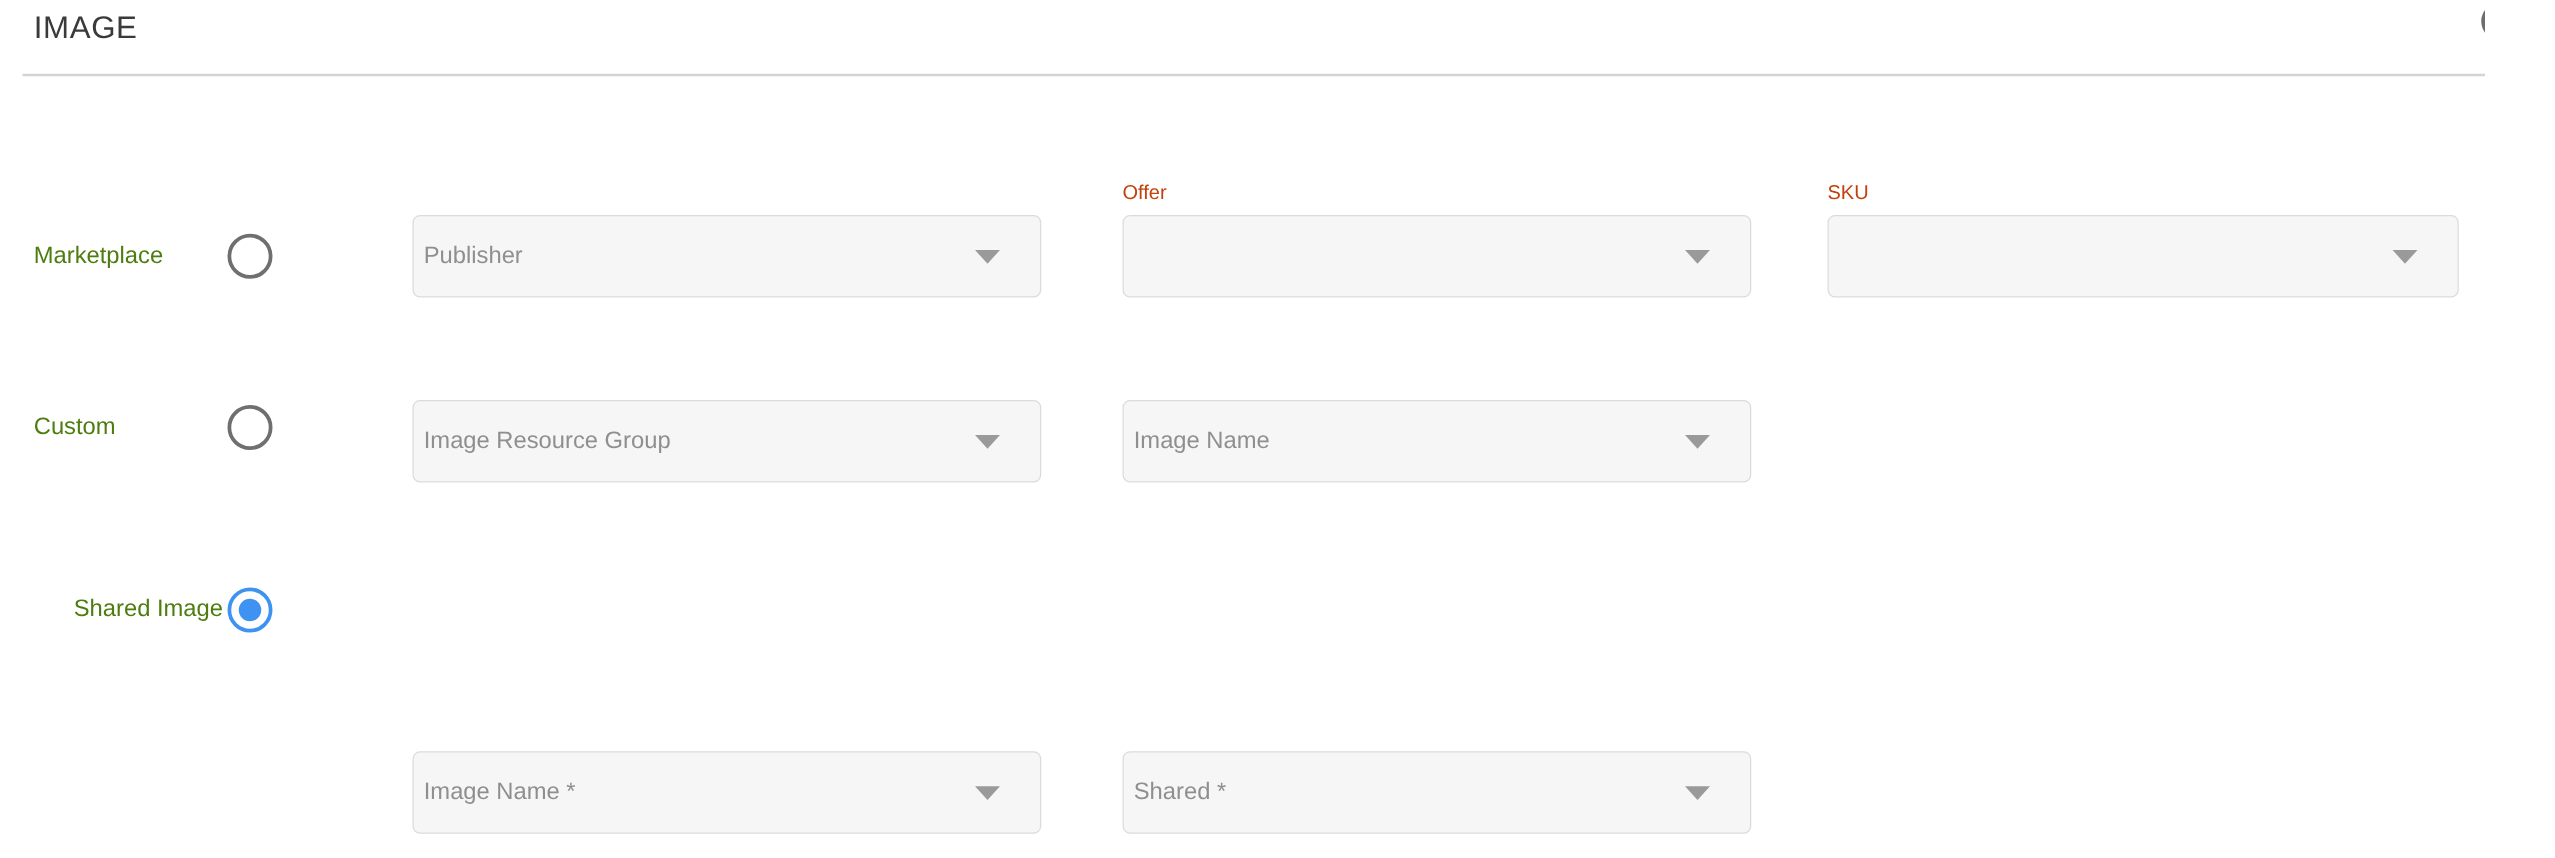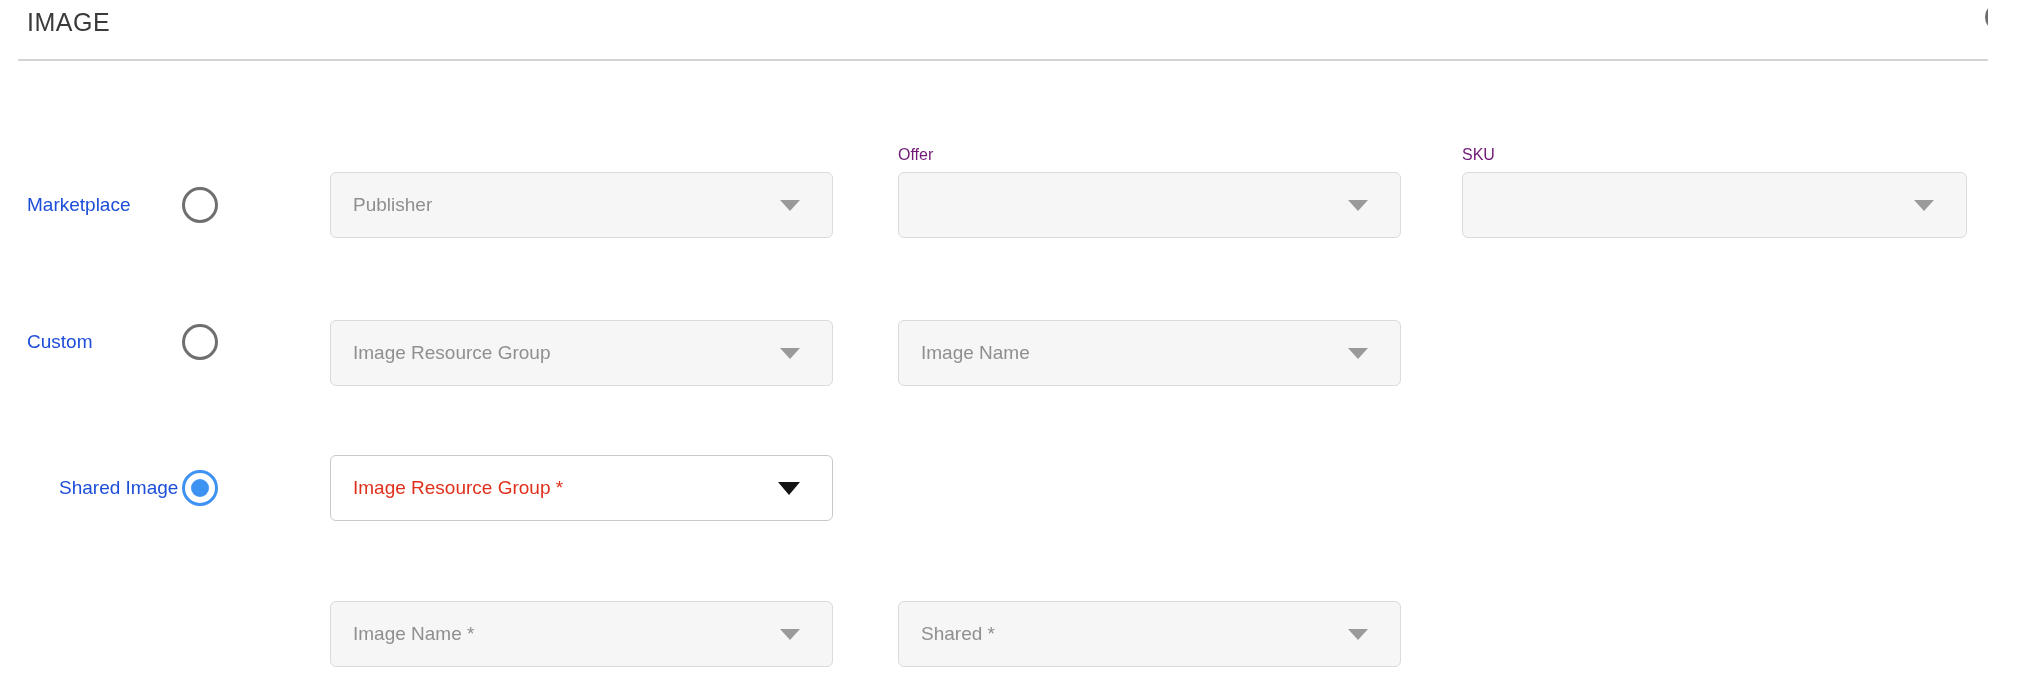--- a/index.html
+++ b/index.html
@@ -41,21 +41,21 @@
     top: 59px; left: 18px;
     width: 2009px; height: 2px;
     background: #d4d4d4;
   }
 
   
   .row-label {
     position: absolute;
     left: 27px;
     font-size: 19px;
-    color: #1d4ed8;
+    color: #4d7c0f;
     line-height: 22px;
     white-space: nowrap;
   }
   .radio {
     position: absolute;
     left: 182px;
     width: 36px; height: 36px;
     border-radius: 50%;
     border: 3px solid #6f6f6f;
     background: #ffffff;
@@ -71,21 +71,21 @@
   }
 
   
   .field {
     position: absolute;
     width: 503px; height: 66px;
     background: #f6f6f6;
     border: 1px solid #dbdbdb;
     border-radius: 6px;
     display: flex; align-items: center;
-    padding: 0 64px 0 22px;
+    padding: 0 64px 0 8px;
     cursor: pointer;
   }
   .field .value {
     font-size: 19px;
     color: #8f8f8f;
     white-space: nowrap;
     overflow: hidden;
   }
   .caret {
     position: absolute;
@@ -106,21 +106,21 @@
     border-right-width: 11px;
     border-top-width: 13px;
     border-top-color: #141414;
     margin-top: -6px;
   }
 
   .field-label {
     position: absolute;
     top: 145px;
     font-size: 16px;
-    color: #701a75;
+    color: #c2410c;
     line-height: 20px;
     white-space: nowrap;
   }
 
   
   .col1 { left: 330px; }
   .col2 { left: 898px; }
   .col3 { left: 1462px; width: 505px; }
   .r1 { top: 172px; }
   .r2 { top: 309px; margin-top: 11px; }
@@ -166,24 +166,20 @@
     <span class="caret"></span>
   </div>
   <div class="field col2 r2">
     <span class="value">Image Name</span>
     <span class="caret"></span>
   </div>
 
   <div class="row-label" style="top:477px;margin-left:32px;">Shared Image</div>
   <div class="radio selected" style="top:470px;"></div>
 
-  <div class="field active col1 r3">
-    <span class="value">Image Resource Group *</span>
-    <span class="caret"></span>
-  </div>
 
   <div class="field col1 r4">
     <span class="value">Image Name *</span>
     <span class="caret"></span>
   </div>
   <div class="field col2 r4">
     <span class="value">Shared *</span>
     <span class="caret"></span>
   </div>
 

